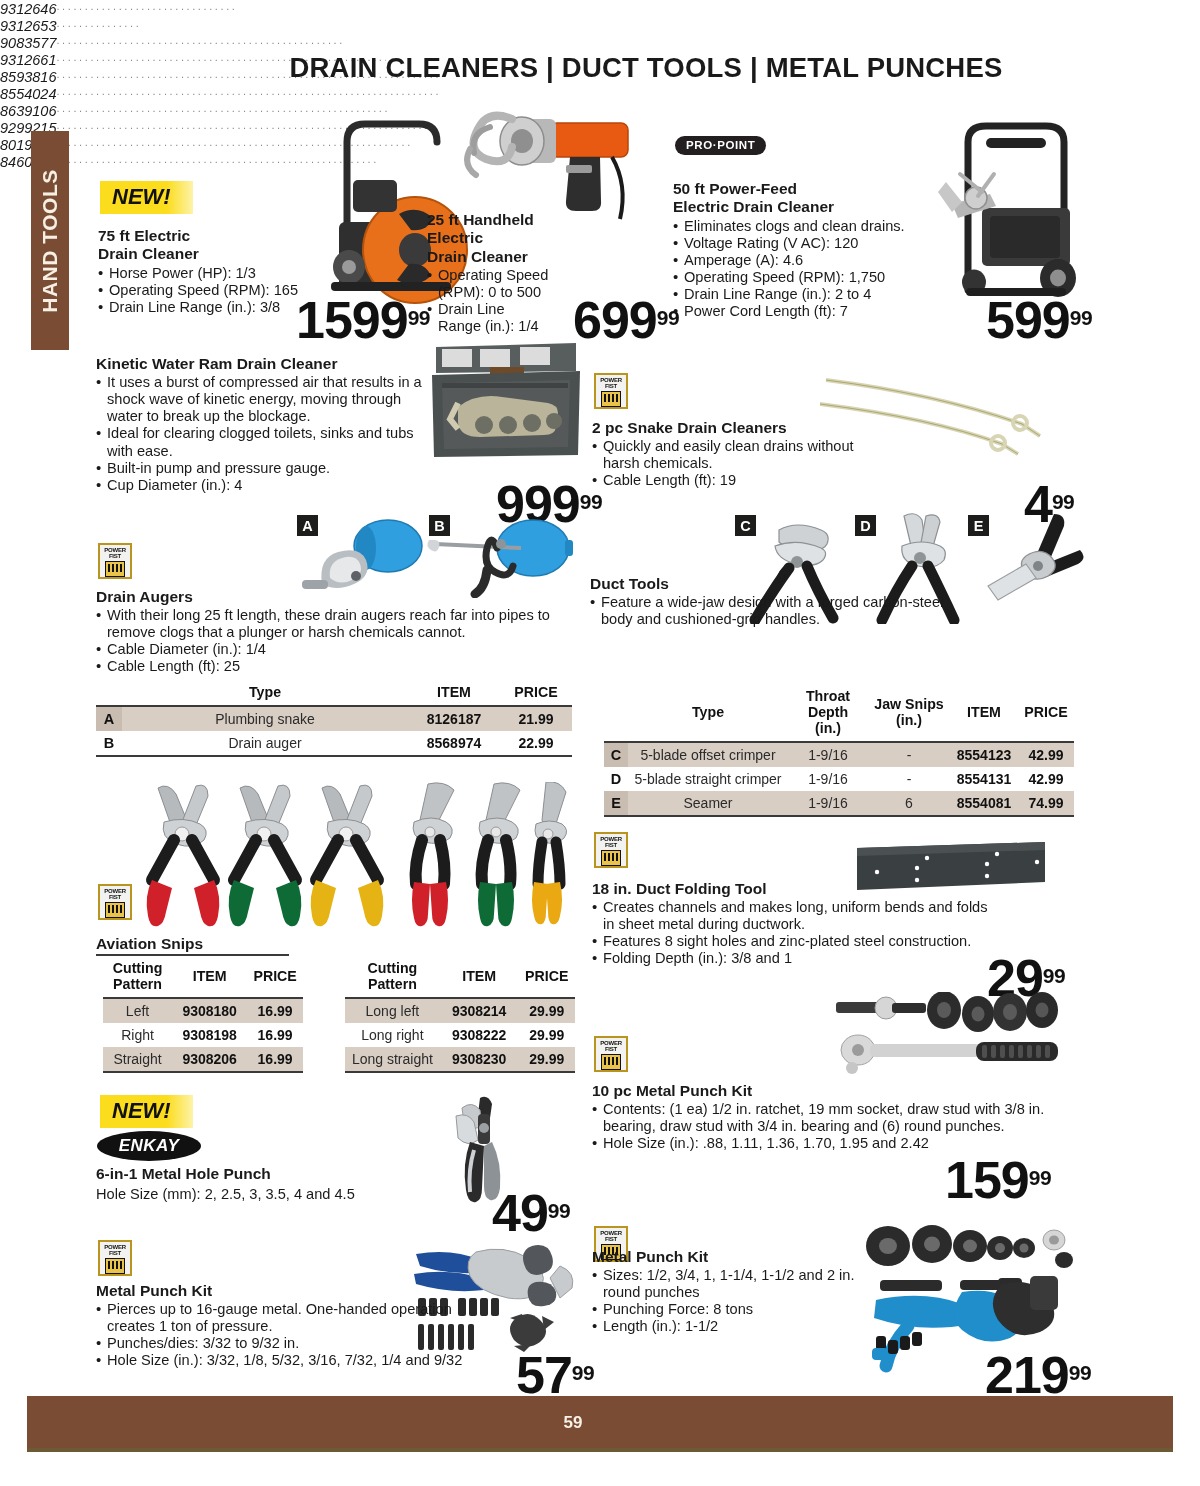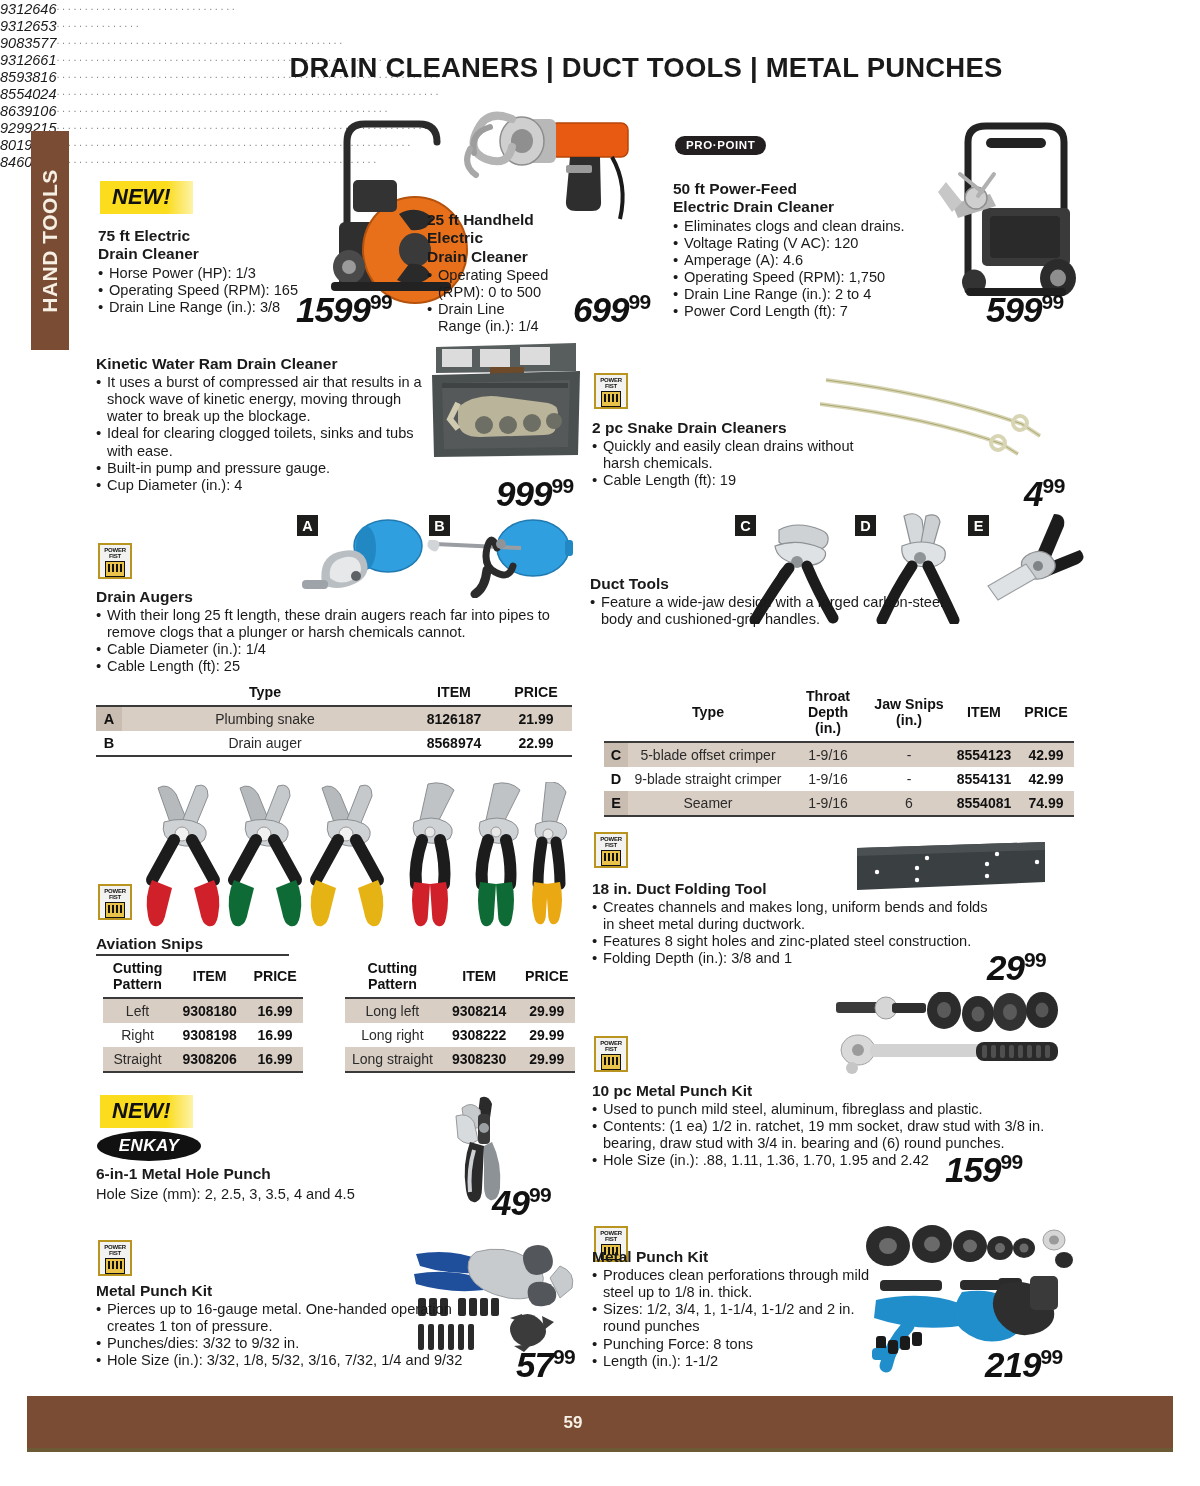--- a/index.html
+++ b/index.html
@@ -64,21 +64,21 @@
     white-space: nowrap;
   }
   .dots {
     display: inline-block; vertical-align: 2px;
     overflow: hidden; white-space: nowrap; letter-spacing: 2.6px;
     font-style: normal; color: #8a8a8a; font-size: 11px;
   }
 
   
   .price { position: absolute; font-weight: bold; color: #111; white-space: nowrap; }
-  .price .whole { font-size: 35px; letter-spacing: -1px; font-style: italic; }
+  .price .whole { font-size: 52px; letter-spacing: -1px; }
   .price .cents { font-size: 21px; vertical-align: 13px; letter-spacing: -0.5px; }
 
   
   .new-flag {
     position: absolute;
     background: linear-gradient(90deg,#fbdd1e 0%,#fbdd1e 72%,#fdf3a8 100%);
     padding: 3px 22px 4px 12px;
     font-style: italic; font-weight: bold; font-size: 22px; color: #111;
   }
 
@@ -459,21 +459,21 @@
       <tr class="shade">
         <td class="ltrcell">C</td>
         <td>5-blade offset crimper</td>
         <td>1-9/16</td>
         <td>-</td>
         <td class="item">8554123</td>
         <td class="price-c">42.99</td>
       </tr>
       <tr>
         <td class="ltrcell">D</td>
-        <td>9-blade straight crimper</td>
+        <td>5-blade straight crimper</td>
         <td>1-9/16</td>
         <td>-</td>
         <td class="item">8554131</td>
         <td class="price-c">42.99</td>
       </tr>
       <tr class="shade">
         <td class="ltrcell">E</td>
         <td>Seamer</td>
         <td>1-9/16</td>
         <td>6</td>
@@ -680,21 +680,20 @@
           <rect x="209" y="53" width="5" height="13" rx="2"></rect>
         <rect x="218" y="53" width="5" height="13" rx="2"></rect>
           <rect x="227" y="53" width="5" height="13" rx="2"></rect>
       </g>
       <circle cx="34" cy="76" r="6" fill="#c6c6c6"></circle>
     </svg>
   </div>
   <div class="prod" style="left:592px;top:1082px;width:470px;">
     <div class="ptitle">10 pc Metal Punch Kit</div>
     <ul class="bullets">
-      <li>Used to punch mild steel, aluminum, fibreglass and plastic.</li>
       <li>Contents: (1 ea) 1/2 in. ratchet, 19 mm socket, draw stud with 3/8 in. bearing, draw stud with 3/4 in. bearing and (6) round punches.</li>
       <li>Hole Size (in.): .88, 1.11, 1.36, 1.70, 1.95 and 2.42</li>
     </ul>
   </div>
   <div class="sku" style="left:592px;top:1167px;">
     <span>8639106</span><span class="dots" style="width:332px;">.......................................................................................</span>
   </div>
   <div class="price" style="left:945px;top:1150px;">
     <span class="whole">159</span><span class="cents">99</span>
   </div>
@@ -806,21 +805,20 @@
           <rect x="26" y="122" width="10" height="14" rx="3"></rect>
         <rect x="38" y="118" width="10" height="14" rx="3"></rect>
           <rect x="50" y="114" width="10" height="14" rx="3"></rect>
       </g>
       <rect x="10" y="130" width="16" height="12" rx="4" fill="#1f8ecb"></rect>
     </svg>
   </div>
   <div class="prod" style="left:592px;top:1248px;width:292px;">
     <div class="ptitle">Metal Punch Kit</div>
     <ul class="bullets">
-      <li>Produces clean perforations through mild steel up to 1/8 in. thick.</li>
       <li>Sizes: 1/2, 3/4, 1, 1-1/4, 1-1/2 and 2 in. round punches</li>
       <li>Punching Force: 8 tons</li>
       <li>Length (in.): 1-1/2</li>
     </ul>
   </div>
   <div class="sku" style="left:592px;top:1363px;">
     <span>8460131</span><span class="dots" style="width:322px;">....................................................................................</span>
   </div>
   <div class="price" style="left:985px;top:1345px;">
     <span class="whole">219</span><span class="cents">99</span>

